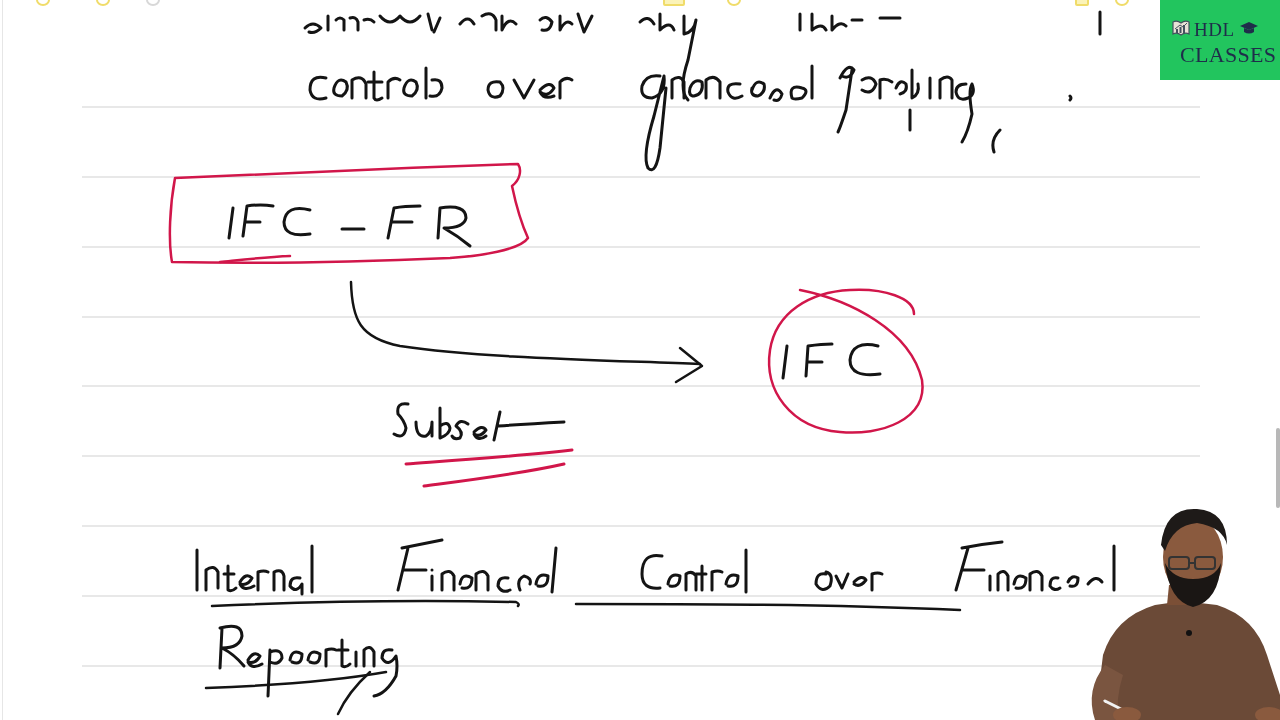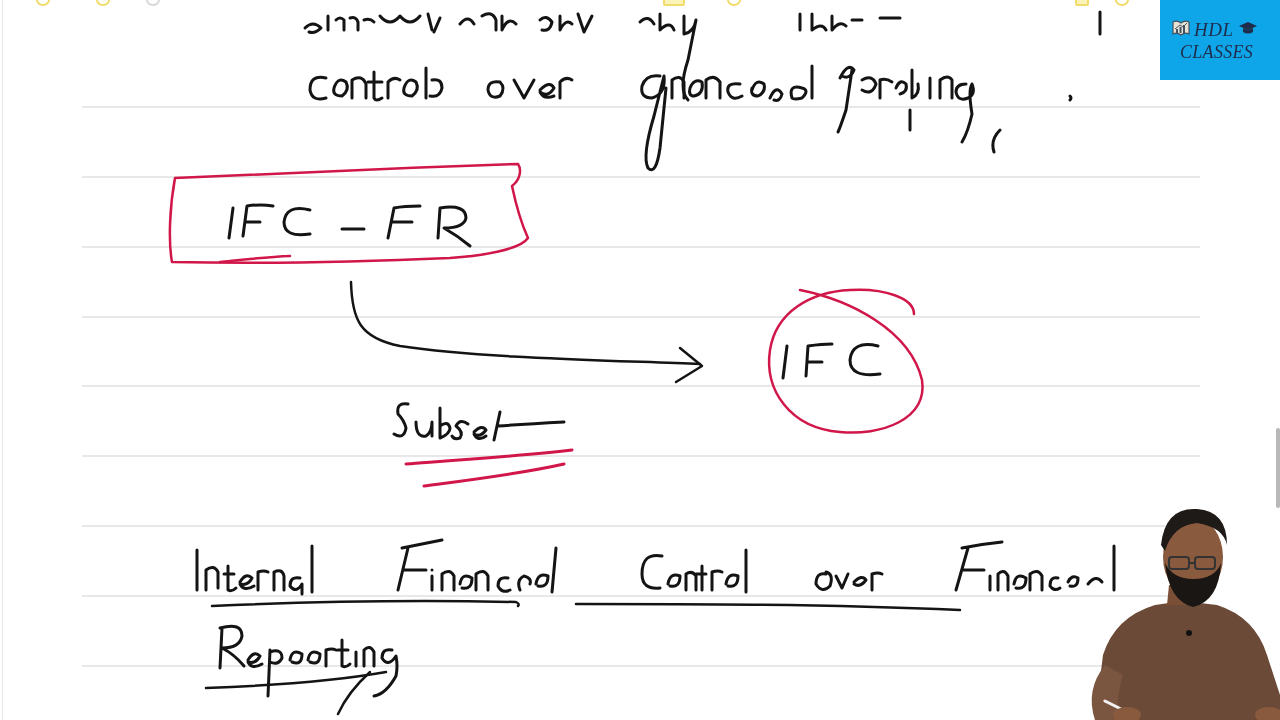--- a/index.html
+++ b/index.html
@@ -16,27 +16,26 @@
     .hw-text {
       position: absolute; white-space: nowrap; color: #141414;
       font-family: "DejaVu Sans", sans-serif; font-weight: 300;
       letter-spacing: 6px; opacity: 0; 
     }
     .tb-icon { position: absolute; top: -6px; width: 14px; height: 12px; border-radius: 50%; border: 2px solid #f0dc6a; box-sizing: border-box; }
     .tb-icon.rect { border-radius: 2px; width: 22px; background: #fbf3b8; }
     .tb-icon.grey { border-color: #d8d8d8; }
     .logo {
       position: absolute; left: 1160px; top: 0; width: 120px; height: 80px;
-      background: #0ea5e9; color: #1f2d4a;
+      background: #22c55e; color: #1f2d4a;
       font-family: "Liberation Serif", serif;
-      font-style: italic;
     }
     .logo .row1 { position: absolute; left: 12px; top: 20px; display: flex; align-items: center; gap: 4px; }
     .logo .brand { font-size: 19px; line-height: 20px; letter-spacing: 0.5px; }
-    .logo .sub { position: absolute; left: 20px; top: 42px; font-size: 18px; letter-spacing: 0.3px; }
+    .logo .sub { position: absolute; left: 20px; top: 42px; font-size: 22px; letter-spacing: 0.3px; }
     .scrollbar {
       position: absolute; left: 1276px; top: 428px; width: 4px; height: 80px;
       background: #b8b8b8; border-radius: 2px;
     }
     .presenter { position: absolute; left: 1085px; top: 505px; width: 195px; height: 215px; }
   </style>
 </head>
 <body>
 
 <div class="canvas">

